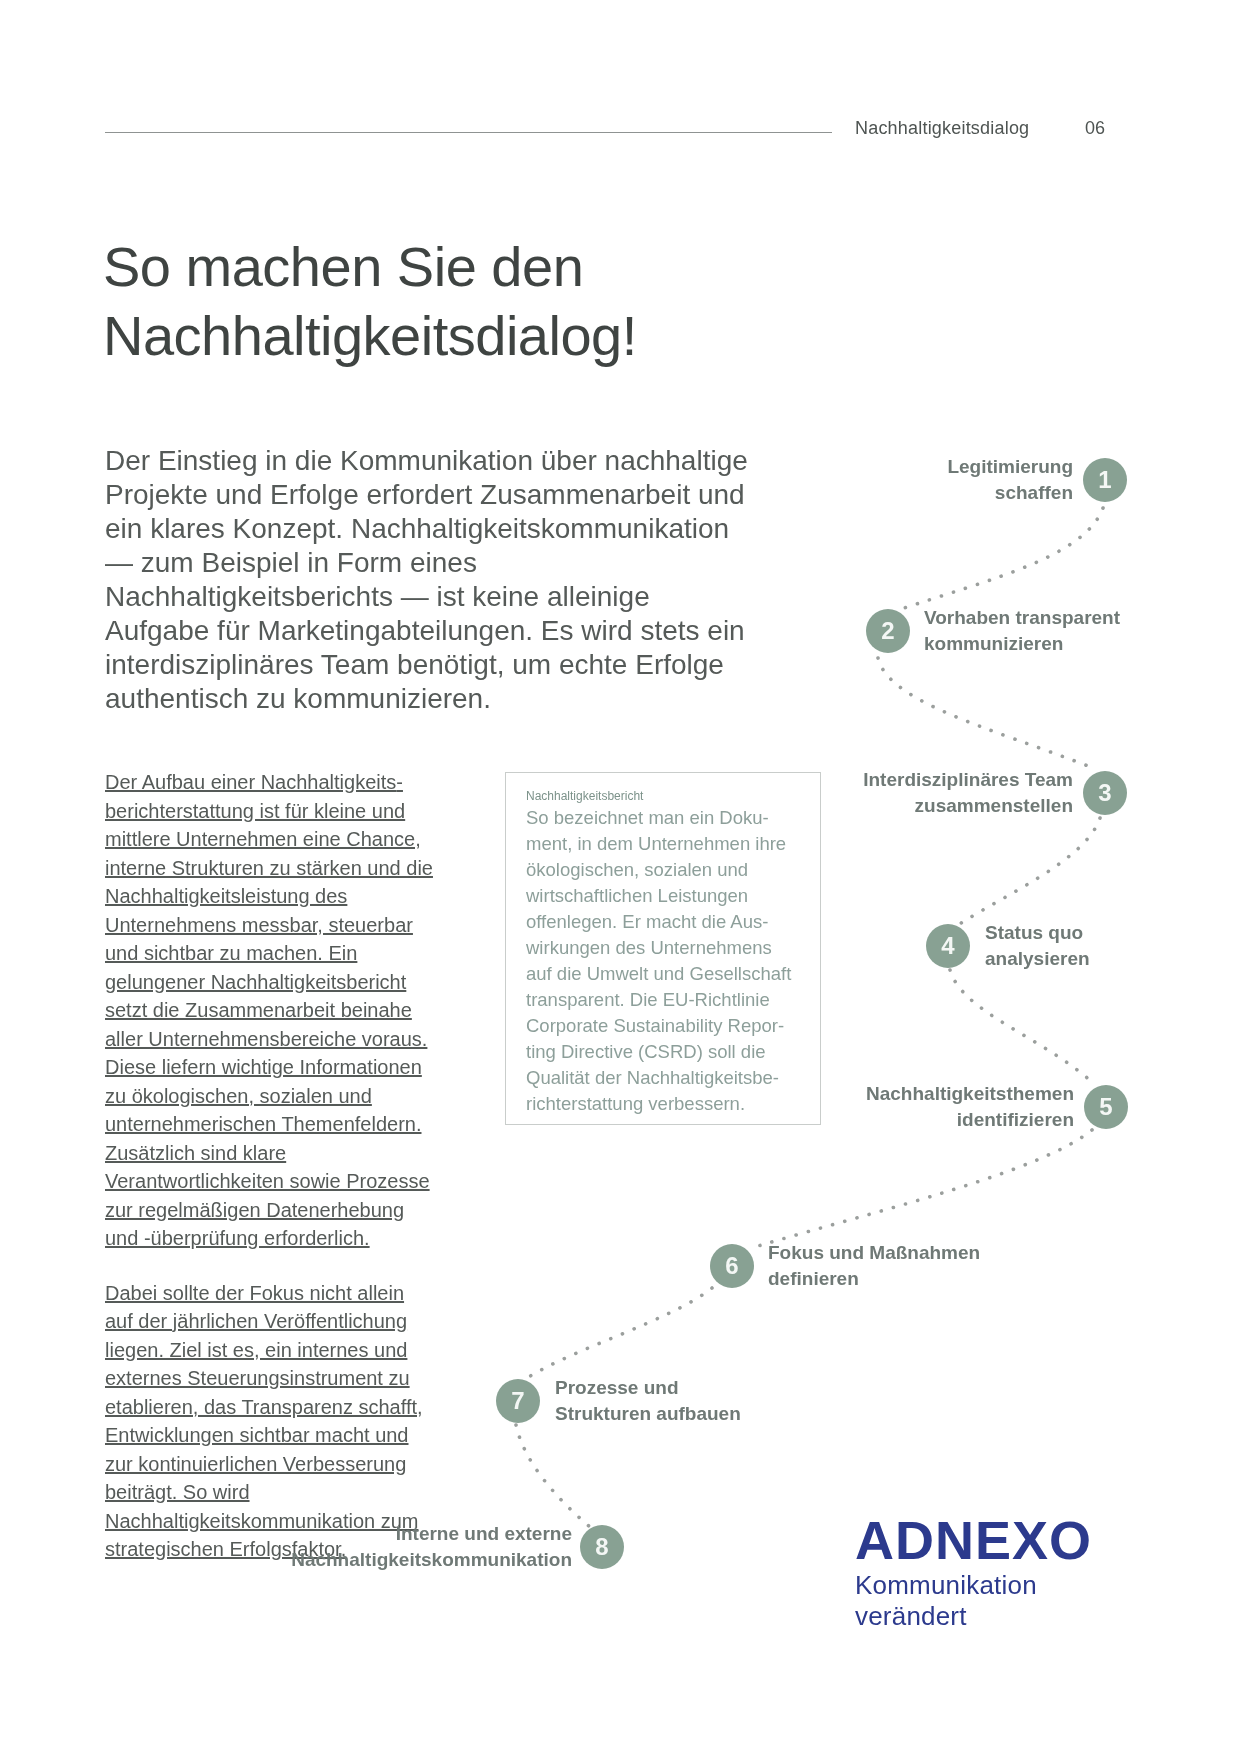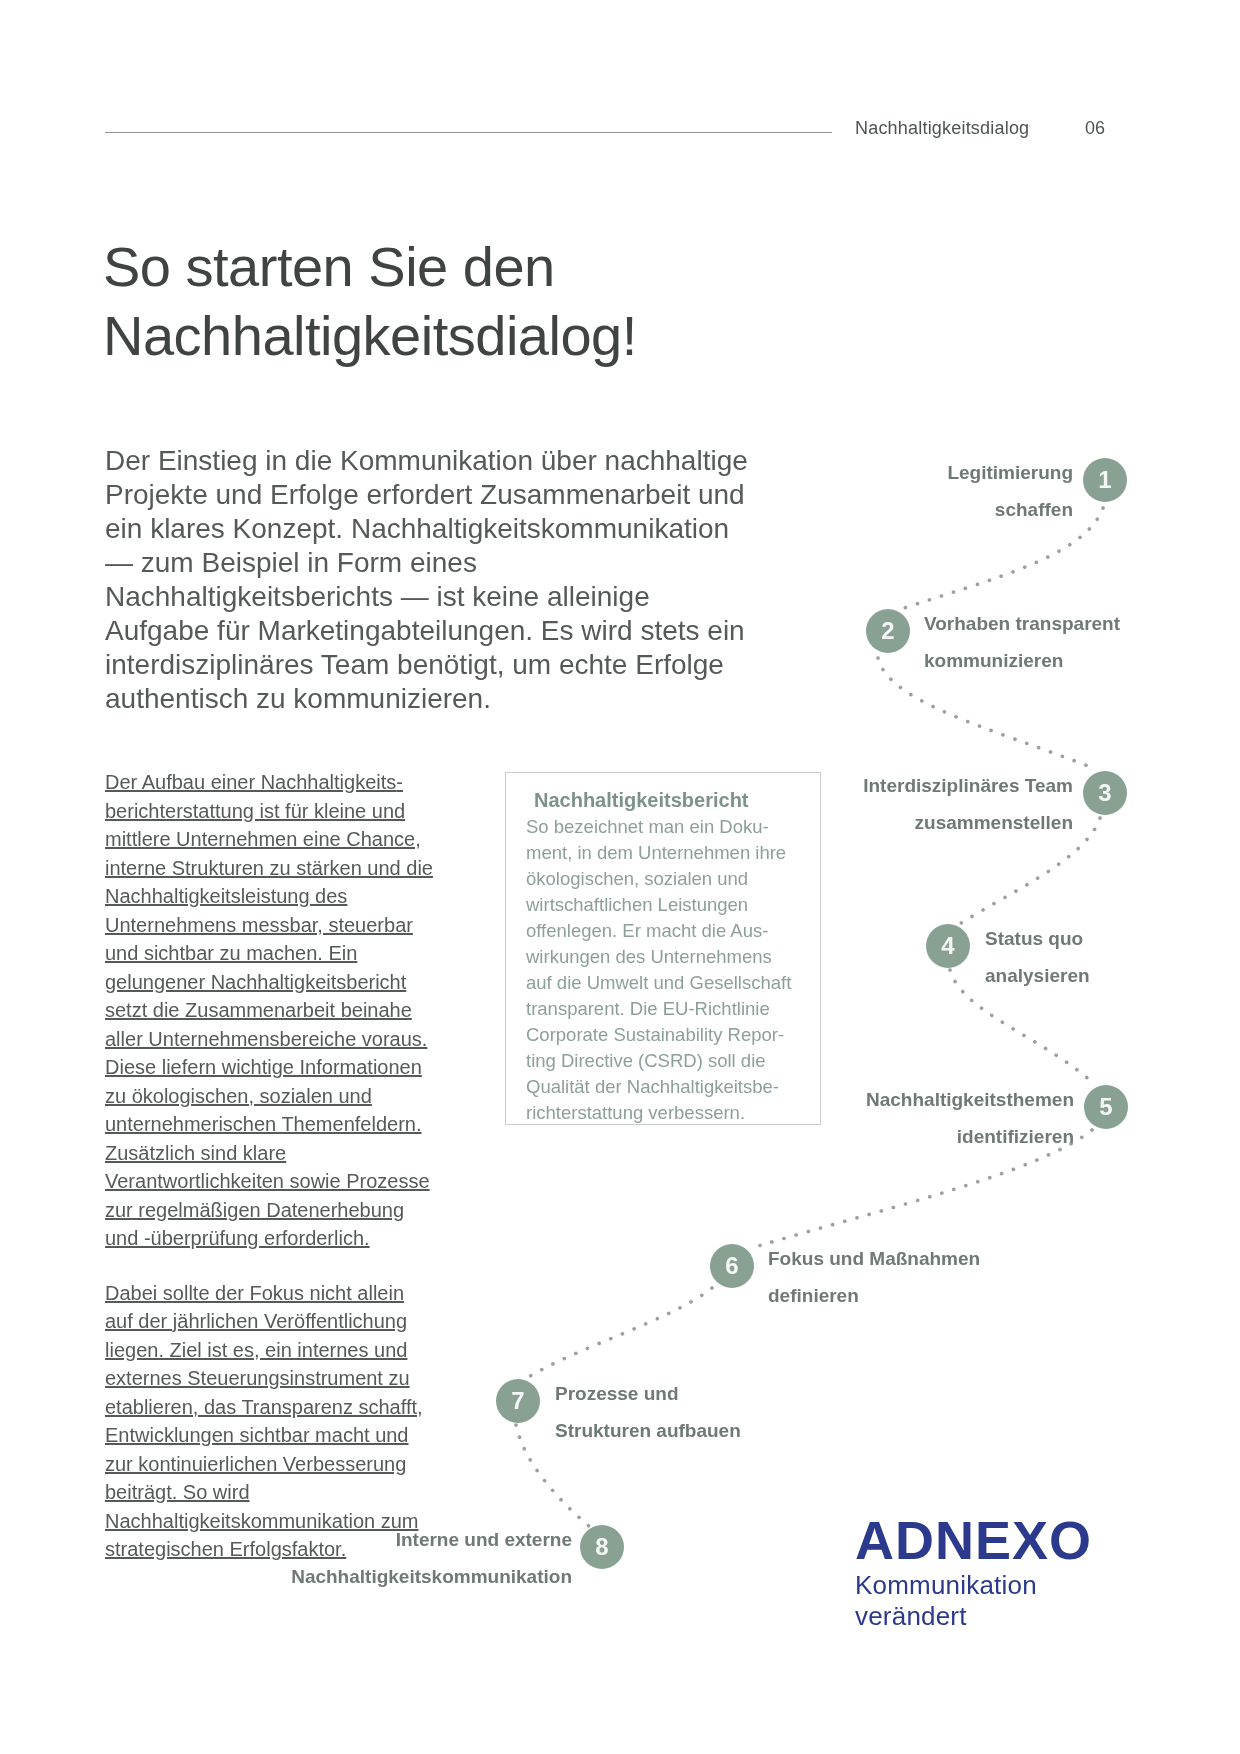--- a/index.html
+++ b/index.html
@@ -46,35 +46,35 @@
     text-decoration:underline;
   }
   .col-left p{margin:0 0 26px 0;}
   
   .info-box{
     position:absolute;left:505px;top:772px;width:316px;height:353px;
     border:1px solid #c9cdcb;box-sizing:border-box;
     padding:16px 20px;
   }
   .info-box-title{
-    font-size:20px;font-weight:700;color:#7c928a;margin:0 0 2px 8px;
+    font-size:12px;font-weight:400;color:#7c928a;margin:0 0 2px 0;
   }
   .info-box-text{
     font-size:18.5px;line-height:26px;color:#8d9f9a;margin:0;
     hyphens:manual;
   }
   
   .step-circle{
     position:absolute;width:44px;height:44px;border-radius:50%;
     background:#88a193;color:#f4f7f5;
     display:flex;align-items:center;justify-content:center;
     font-size:24px;font-weight:700;z-index:2;
   }
   .step-label{
-    position:absolute;font-size:19px;line-height:37px;font-weight:700;
+    position:absolute;font-size:19px;line-height:26px;font-weight:700;
     color:#6f7976;white-space:pre-line;z-index:2;
   }
   .c1{left:1083px;top:458px;} .l1{right:167px;top:454px;text-align:right;}
   .c2{left:866px;top:609px;}  .l2{left:924px;top:605px;text-align:left;}
   .c3{left:1083px;top:771px;} .l3{right:167px;top:767px;text-align:right;}
   .c4{left:926px;top:924px;}  .l4{left:985px;top:920px;text-align:left;}
   .c5{left:1084px;top:1085px;}.l5{right:166px;top:1081px;text-align:right;}
   .c6{left:710px;top:1244px;} .l6{left:768px;top:1240px;text-align:left;}
   .c7{left:496px;top:1379px;} .l7{left:555px;top:1375px;text-align:left;}
   .c8{left:580px;top:1525px;} .l8{right:668px;top:1521px;text-align:right;}
@@ -95,21 +95,21 @@
 </style>
 </head>
 <body>
 
 <div class="page">
 
   <div class="header-rule"></div>
   <div class="header-label">Nachhaltigkeitsdialog</div>
   <div class="header-pageno">06</div>
 
-  <h1 class="title" style="margin:0;">So starten Sie den
+  <h1 class="title" style="margin:0;">So machen Sie den
 Nachhaltigkeitsdialog!</h1>
 
   <div class="intro">Der Einstieg in die Kommunikation über nachhaltige Projekte und Erfolge erfordert Zusammenarbeit und ein klares Konzept. Nachhaltigkeitskommunikation — zum Beispiel in Form eines Nachhaltigkeitsberichts — ist keine alleinige Aufgabe für Marke­tingabteilungen. Es wird stets ein interdisziplinäres Team benö­tigt, um echte Erfolge authentisch zu kommunizieren.</div>
 
   <div class="col-left">
     <p>Der Aufbau einer Nachhaltigkeits­berichterstattung ist für kleine und mittlere Unternehmen eine Chance, interne Strukturen zu stärken und die Nachhaltigkeitsleistung des Unterneh­mens messbar, steuerbar und sichtbar zu machen. Ein gelungener Nachhal­tigkeitsbericht setzt die Zusammenar­beit beinahe aller Unternehmensbe­reiche voraus. Diese liefern wichtige Informationen zu ökologischen, sozialen und unternehmerischen Themenfeldern. Zusätzlich sind klare Verantwortlichkeiten sowie Prozesse zur regelmäßigen Datenerhebung und -überprüfung erforderlich.</p>
     <p>Dabei sollte der Fokus nicht allein auf der jährlichen Veröffentlichung liegen. Ziel ist es, ein internes und externes Steuerungsinstrument zu etablieren, das Transparenz schafft, Entwicklun­gen sichtbar macht und zur kontinu­ierlichen Verbesserung beiträgt. So wird Nachhaltigkeitskommunikation zum strategischen Erfolgsfaktor.</p>
   </div>
 
   <div class="info-box">

